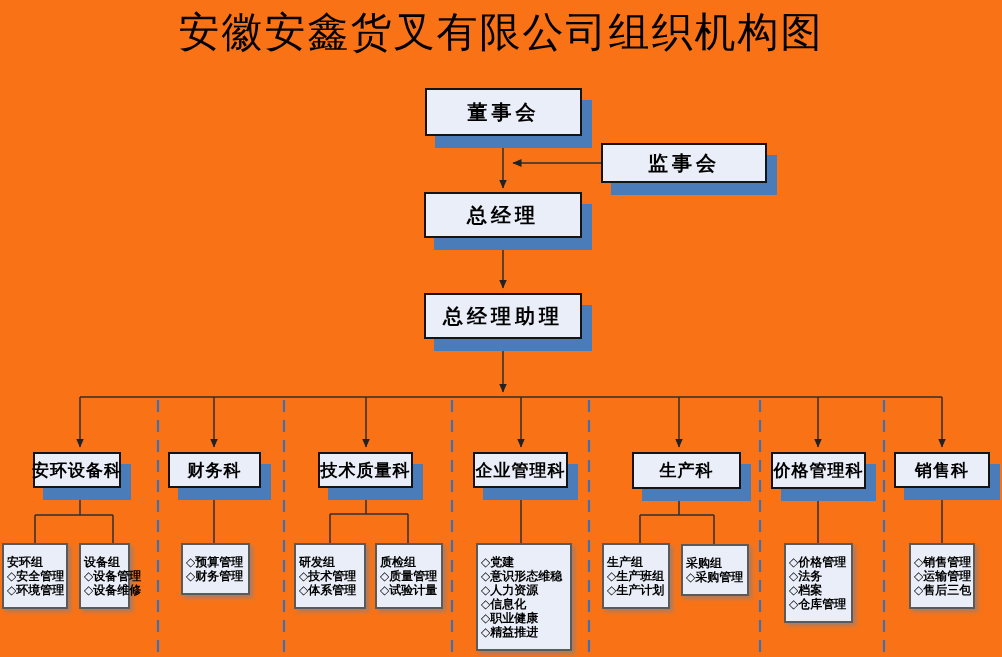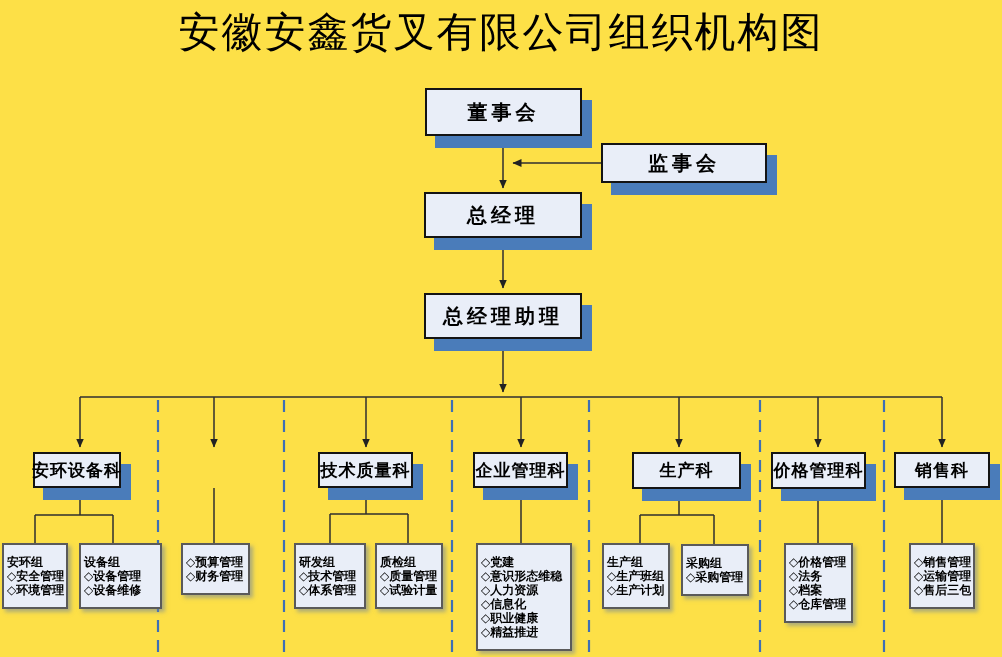--- a/index.html
+++ b/index.html
@@ -1,18 +1,18 @@
 <!DOCTYPE html>
 <html style="--fill: #e9eef8; --border: #141414; --subBorder: #5a5a5a; --shadow: #4a7cba; --dashed: #3e6fb5; --line: #2f2f2f;"><head>
 <meta charset="utf-8">
 <style>
   * { margin:0; padding:0; box-sizing:border-box; }
   html,body { background:#ffffff; }
   .stage {
-    position:relative; width:1002px; height:657px; background:#fde047;
+    position:relative; width:1002px; height:657px; background:#f97316;
     font-family:"Liberation Serif","DejaVu Serif",serif; overflow:hidden;
   }
   .title {
     position:absolute; top:5px; left:0; width:100%;
     text-align:center; font-size:41px; letter-spacing:2px; color:#000;
     font-weight:400; white-space:nowrap;
   }
   svg.wires { position:absolute; left:0; top:0; width:1002px; height:657px; }
   .wire { stroke:var(--line); stroke-width:1.5; fill:none; }
   .dashed { stroke:var(--dashed); stroke-width:2.2; stroke-dasharray:12 8; fill:none; }
@@ -89,20 +89,23 @@
   <div class="node main" style="left:424px;top:192px;width:158px;height:46px">
     <span class="lbl">总经理</span>
   </div>
   <div class="node main" style="left:424px;top:293px;width:158px;height:46px">
     <span class="lbl">总经理助理</span>
   </div>
 
   <div class="node dept" style="left:33px;top:452px;width:88px;height:36px">
     <span class="lbl">安环设备科</span>
   </div>
+  <div class="node dept" style="left:168px;top:452px;width:93px;height:36px">
+    <span class="lbl">财务科</span>
+  </div>
   <div class="node dept" style="left:318px;top:452px;width:95px;height:36px">
     <span class="lbl">技术质量科</span>
   </div>
   <div class="node dept" style="left:473px;top:452px;width:95px;height:36px">
     <span class="lbl">企业管理科</span>
   </div>
   <div class="node dept" style="left:632px;top:452px;width:109px;height:37px">
     <span class="lbl">生产科</span>
   </div>
   <div class="node dept" style="left:771px;top:452px;width:95px;height:37px">
@@ -110,21 +113,21 @@
   </div>
   <div class="node dept" style="left:894px;top:452px;width:96px;height:36px">
     <span class="lbl">销售科</span>
   </div>
 
   <div class="subbox" style="left:2px;top:543px;width:66px">
       <div class="subline">安环组</div>
       <div class="subline">◇安全管理</div>
       <div class="subline">◇环境管理</div>
     </div>
-  <div class="subbox" style="left:79px;top:543px;width:83px">
+  <div class="subbox" style="left:79px;top:543px;width:51px">
       <div class="subline">设备组</div>
       <div class="subline">◇设备管理</div>
       <div class="subline">◇设备维修</div>
     </div>
   <div class="subbox" style="left:181px;top:543px;width:69px">
       <div class="subline">◇预算管理</div>
       <div class="subline">◇财务管理</div>
     </div>
   <div class="subbox" style="left:294px;top:543px;width:72px">
       <div class="subline">研发组</div>

